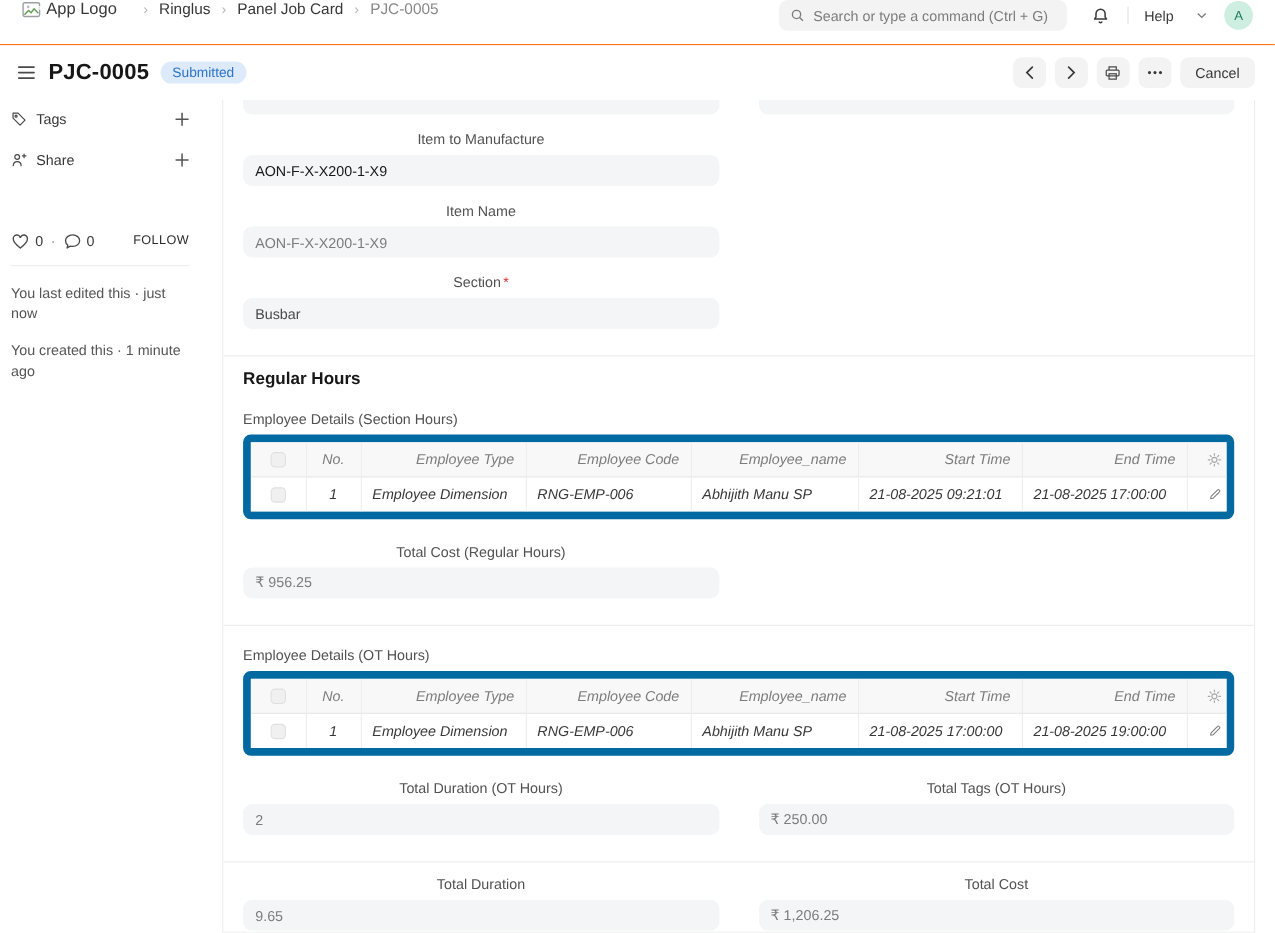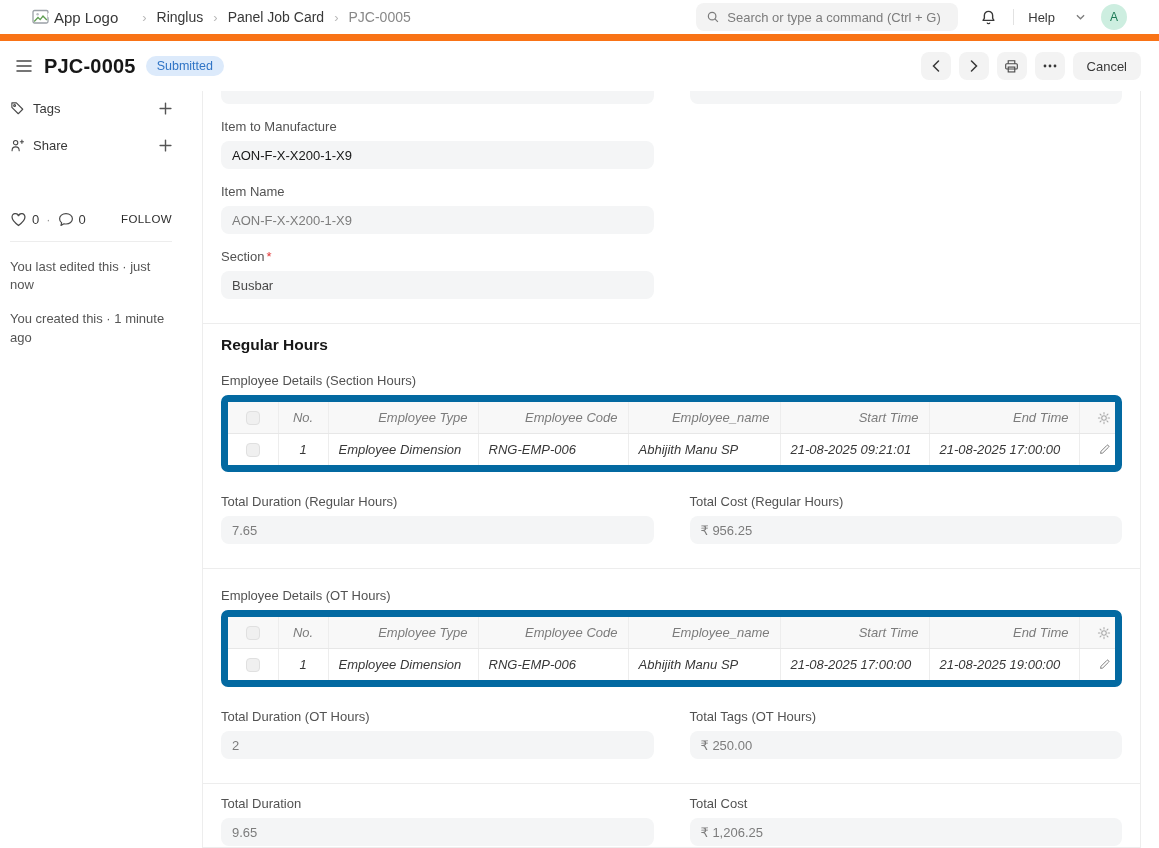--- a/index.html
+++ b/index.html
@@ -1,21 +1,21 @@
 <!DOCTYPE html>
 <html><head>
 <meta charset="utf-8">
 <style>
   * { margin:0; padding:0; box-sizing:border-box; }
   html,body { width:1159px; height:848px; overflow:hidden; background:#fff;
     font-family:"Liberation Sans","DejaVu Sans",sans-serif; color:#383838; }
 
   
-  .navbar { height:41px; display:flex; align-items:center; padding:0 32px;
-    border-bottom:7px solid #f97316; background:#fff; }
+  .navbar { height:41px; display:flex; align-items:flex-start; padding:0 20px;
+    border-bottom:1px solid #f97316; background:#fff; }
   .logo { display:flex; align-items:center; gap:4px; font-size:15px; color:#383838; }
   .crumbs { display:flex; align-items:center; margin-left:14px; font-size:14px; }
   .crumb { color:#383838; cursor:pointer; }
   .crumb.current { color:#888; }
   .crumb-sep { color:#b8b8b8; margin:0 10px; font-size:13px; }
   .nav-right { margin-left:auto; display:flex; align-items:center; }
   .search-box { width:262px; height:28px; background:#f3f3f3; border-radius:8px;
     display:flex; align-items:center; padding:0 10px; gap:7px; color:#7c7c7c; }
   .search-box input { border:none; outline:none; background:transparent; flex:1;
     font-size:13px; color:#7c7c7c; font-family:inherit; }
@@ -50,21 +50,21 @@
   .likes-row { display:flex; align-items:center; margin-top:58px; font-size:13px; color:#383838; }
   .like-group { display:flex; align-items:center; gap:5px; cursor:pointer; }
   .dot-sep { color:#9a9a9a; margin:0 7px; }
   .follow { margin-left:auto; font-size:11.5px; letter-spacing:.4px; cursor:pointer; color:#2c2c2c; }
   .side-divider { height:1px; background:#ededed; margin:14px 0 16px; }
   .side-note { font-size:13px; color:#555; line-height:1.4; margin-bottom:16px; max-width:168px; }
 
   
   .main-card { flex:1; margin-right:18px; border:1px solid #ededed; border-top:none;
     background:#fff; padding:0 18px; overflow:hidden; }
-  .twocol { display:grid; grid-template-columns:1fr 1fr; column-gap:36px; }
+  .twocol { display:grid; grid-template-columns:1fr 1fr; column-gap:36px;text-align:center; }
   .cut-input { height:13px; background:#f4f5f6; border-radius:0 0 8px 8px; }
   .field { margin-top:15px; }
   .field-label { font-size:13px; color:#525252; margin-bottom:7px; }
   .req { color:#e03636; margin-left:2px; }
   .control-value { height:28px; background:#f4f5f6; border-radius:8px; padding:0 11px;
     display:flex; align-items:center; font-size:13px; color:#171717; }
   .control-value.read { color:#7c7c7c; }
   .control-value.mid { color:#4a4a4a; }
   .section-divider { height:1px; background:#ededed; margin:24px -18px 0; }
   .section-title { font-size:15.5px; font-weight:700; color:#171717; margin-top:12px; }
@@ -317,24 +317,20 @@
                   <path d="M3.2 12.8 l.5-2.6 L11 2.9 a1.1 1.1 0 0 1 1.6 0 l.5.5 a1.1 1.1 0 0 1 0 1.6 L5.8 12.3 Z"></path>
                 </svg>
               </div>
             </td>
           </tr>
         </tbody>
       </table>
     </div>
     <div class="twocol totals">
       <div>
-        <div class="field-label">Total Duration (Regular Hours)</div>
-        <div class="control-value read">7.65</div>
-      </div>
-      <div>
         <div class="field-label">Total Cost (Regular Hours)</div>
         <div class="control-value read">₹ 956.25</div>
       </div>
     </div>
 
     <div class="section-divider"></div>
     <div class="table-label">Employee Details (OT Hours)</div>
     <div class="grid-box">
       <table>
         <colgroup>

